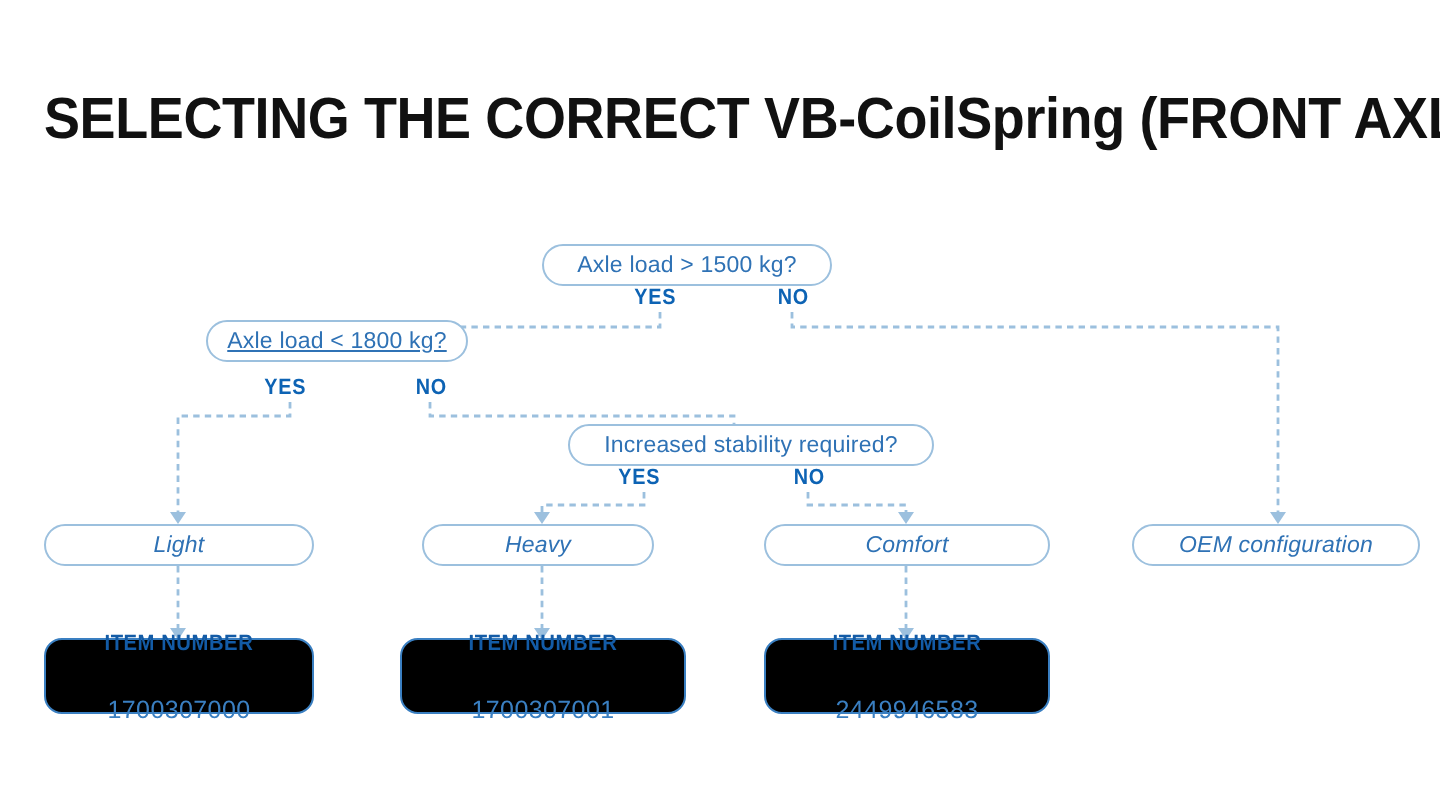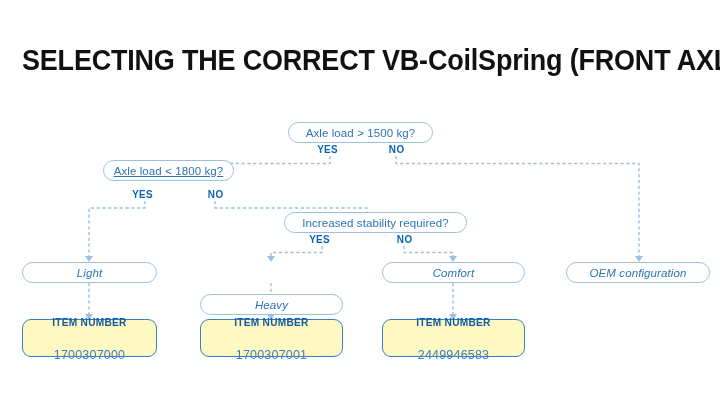--- a/index.html
+++ b/index.html
@@ -57,21 +57,21 @@
     color: #2f72b5;
     font-style: italic;
   }
 
   
   .item-card {
     position: absolute;
     box-sizing: border-box;
     border: 1.6px solid #3a7fc1;
     border-radius: 9px;
-    background: #fef9c3;
+    background: #000000;
     display: flex;
     flex-direction: column;
     align-items: center;
     justify-content: center;
     padding-top: 1px;
   }
   .item-card .item-label {
     font-size: 11px;
     font-weight: bold;
     color: #135ba6;
@@ -144,35 +144,35 @@
 
     <polygon class="arrow-head" points="85,256 93,256 89,262"></polygon>
     <polygon class="arrow-head" points="267,256 275,256 271,262"></polygon>
     <polygon class="arrow-head" points="449,256 457,256 453,262"></polygon>
     <polygon class="arrow-head" points="635,256 643,256 639,262"></polygon>
     <polygon class="arrow-head" points="85,314 93,314 89,320"></polygon>
     <polygon class="arrow-head" points="267,314 275,314 271,320"></polygon>
     <polygon class="arrow-head" points="449,314 457,314 453,320"></polygon>
   </svg>
 
-  <div class="node decision" style="left:288px; top:122px; width:145px;">Axle load &gt; 1500 kg?</div>
+  <div class="node decision" style="left:271px; top:122px; width:145px;">Axle load &gt; 1500 kg?</div>
   <div class="branch-label" style="left:316px; top:143px;">YES</div>
   <div class="branch-label" style="left:388px; top:143px;">NO</div>
 
   <div class="node decision" style="left:103px; top:160px; width:131px;text-decoration:underline;">Axle load &lt; 1800 kg?</div>
   <div class="branch-label" style="left:131px; top:188px;">YES</div>
   <div class="branch-label" style="left:207px; top:188px;">NO</div>
 
   <div class="node decision" style="left:284px; top:212px; width:183px;">Increased stability required?</div>
   <div class="branch-label" style="left:308px; top:233px;">YES</div>
   <div class="branch-label" style="left:396px; top:233px;">NO</div>
 
   <div class="node result" style="left:22px; top:262px; width:135px;">Light</div>
 
-  <div class="node result" style="left:200px; top:262px; width:143px;margin-top:32px;">Heavy</div>
+  <div class="node result" style="left:211px; top:262px; width:116px;">Heavy</div>
 
   <div class="node result" style="left:382px; top:262px; width:143px;">Comfort</div>
 
   <div class="node result" style="left:566px; top:262px; width:144px;">OEM configuration</div>
 
   <div class="item-card" style="left:22px; top:319px; width:135px; height:38px;">
     <div class="item-label">ITEM NUMBER</div>
     <div class="item-value">1700307000</div>
   </div>
 

